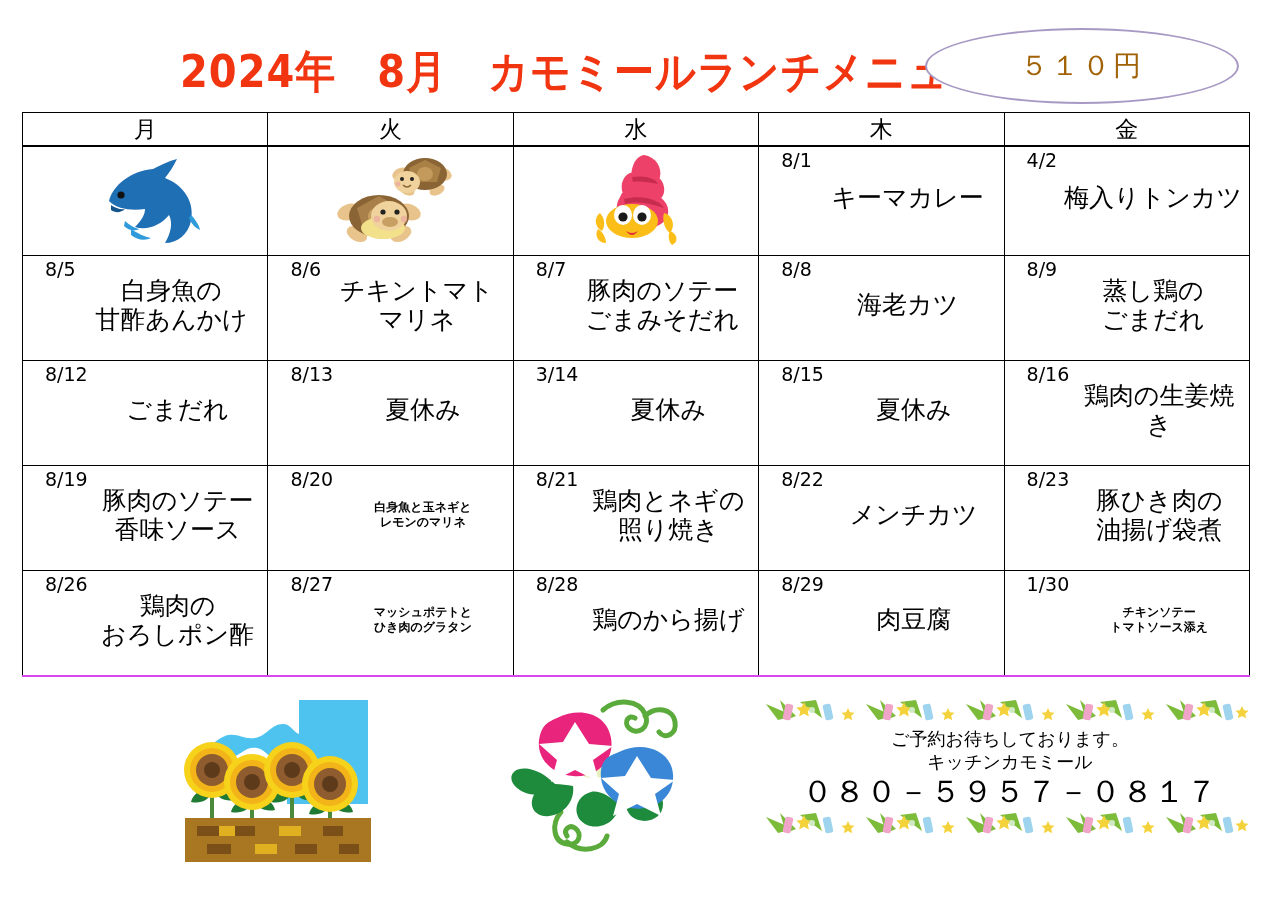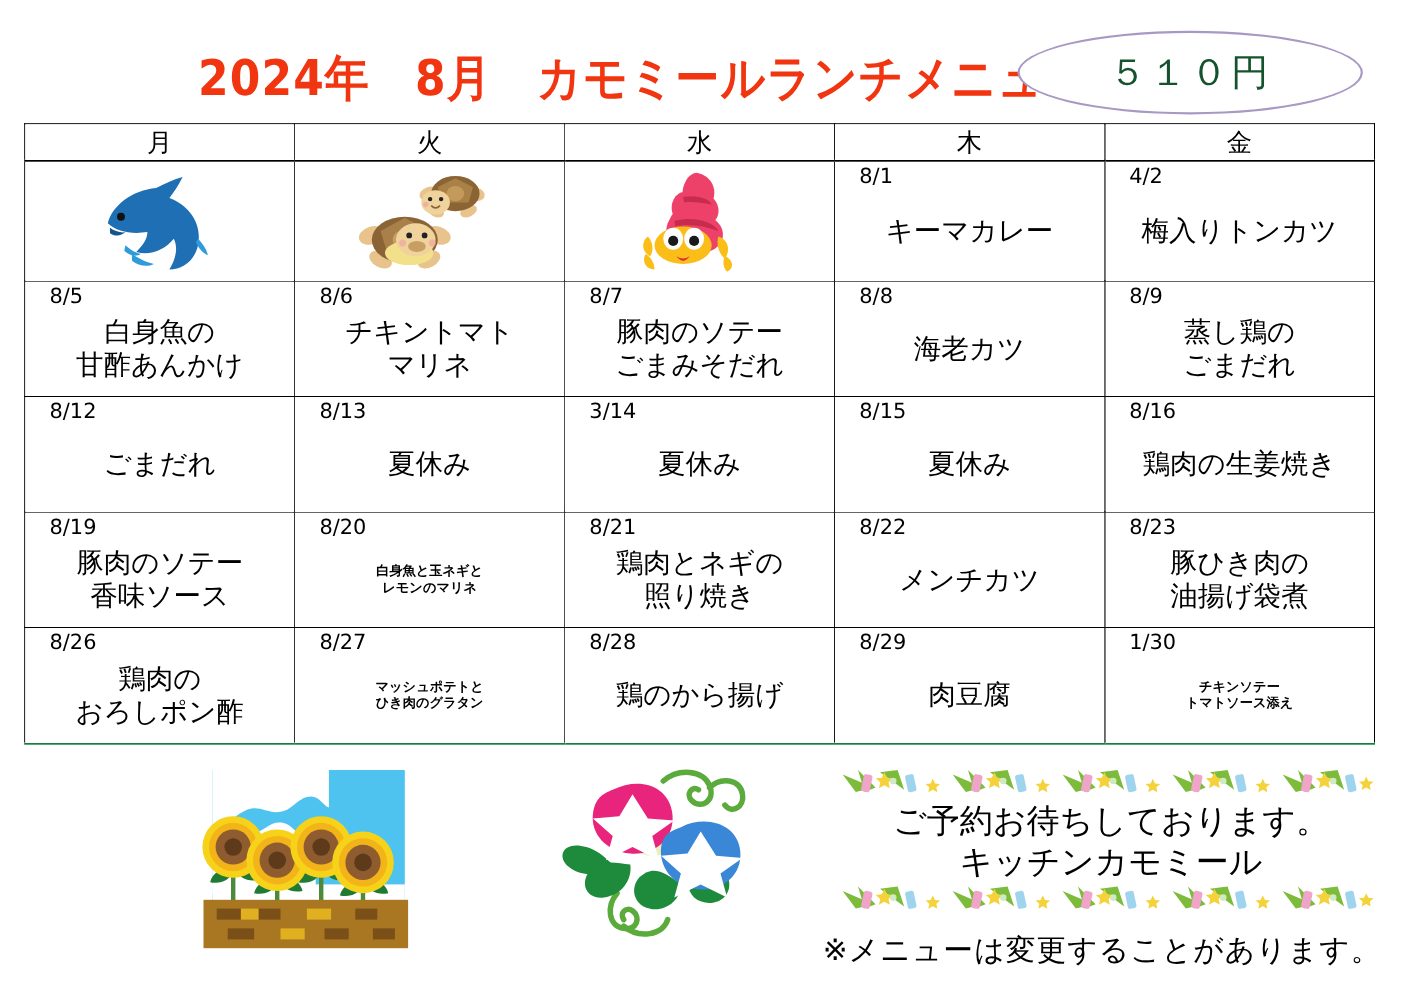--- a/index.html
+++ b/index.html
@@ -28,21 +28,21 @@
   }
   #price-badge{
     position:absolute;left:925px;top:28px;
     width:310px;height:72px;
     border:2px solid #a899c4;
     border-radius:50%;
     background:#fff;
     display:flex;align-items:center;justify-content:center;
   }
   #price-text{
-    font-size:34px;letter-spacing:3px;color:#14532d;
+    font-size:28px;letter-spacing:3px;color:#a16207;
     font-family:"DejaVu Sans","Liberation Sans",sans-serif;
     text-align:center;
   }
 
   
   #calendar{
     position:absolute;left:22px;top:112px;
     width:1228px;
     border-collapse:collapse;
     table-layout:fixed;
@@ -63,28 +63,28 @@
     border-bottom:2px solid #000;
     font-family:"DejaVu Sans","Liberation Sans",sans-serif;
   }
   #calendar tbody tr td{
     height:104px;
   }
   #calendar tbody tr:first-child td{
     height:108px;
   }
   #calendar tbody tr:last-child td{
-    border-bottom:2px solid #15803d;
+    border-bottom:2px solid #d946ef;
     margin-top:33px;
   }
   td.gray{background:#e1e1e1;}
 
   .cell-inner{
     width:100%;height:100%;
-    display:flex;flex-direction:column;
+    display:flex;flex-direction:row;
     box-sizing:border-box;
   }
   .date{
     font-size:19px;
     line-height:1.05;
     padding:4px 0 0 22px;
     text-align:left;
     white-space:nowrap;
     font-family:"DejaVu Sans","Liberation Sans",sans-serif;
   }
@@ -119,21 +119,21 @@
     text-align:center;
   }
   .deco-row{
     height:28px;width:100%;
     display:block;
   }
   #contact-lines{
     padding:2px 0 0 0;
   }
   .contact-line{
-    font-size:30px;line-height:1.26;
+    font-size:18px;line-height:1.26;
     white-space:nowrap;
     font-family:"DejaVu Sans","Liberation Sans",sans-serif;
   }
   #phone{
     font-size:31px;letter-spacing:1px;line-height:1.2;
     font-family:"DejaVu Sans","Liberation Sans",sans-serif;
   }
   #note{
     position:absolute;left:742px;top:160px;width:520px;
     text-align:center;
@@ -525,20 +525,21 @@
           <circle cx="152" cy="12" r="3"></circle>
         <circle cx="252" cy="12" r="3"></circle>
           <circle cx="352" cy="12" r="3"></circle>
         <circle cx="452" cy="12" r="3"></circle>
       </g>
     </svg>
 
     <div id="contact-lines">
       <div class="contact-line">ご予約お待ちしております。</div>
       <div class="contact-line">キッチンカモミール</div>
+      <div id="phone">０８０－５９５７－０８１７</div>
     </div>
 
     <svg class="deco-row" width="500" height="28" viewBox="0 0 500 28" preserveAspectRatio="none">
       <g fill="#7dbb3b">
         <path d="M6 6 L34 18 L18 22 Z"></path>
           <path d="M20 2 L36 18 L26 22 Z"></path>
         <path d="M106 6 L134 18 L118 22 Z"></path>
           <path d="M120 2 L136 18 L126 22 Z"></path>
         <path d="M206 6 L234 18 L218 22 Z"></path>
           <path d="M220 2 L236 18 L226 22 Z"></path>
@@ -579,14 +580,13 @@
       <g fill="#cfe9c2">
         <circle cx="52" cy="12" r="3"></circle>
           <circle cx="152" cy="12" r="3"></circle>
         <circle cx="252" cy="12" r="3"></circle>
           <circle cx="352" cy="12" r="3"></circle>
         <circle cx="452" cy="12" r="3"></circle>
       </g>
     </svg>
   </div>
 
-  <div id="note">※メニューは変更することがあります。</div>
 </div>
 
 </body></html>

